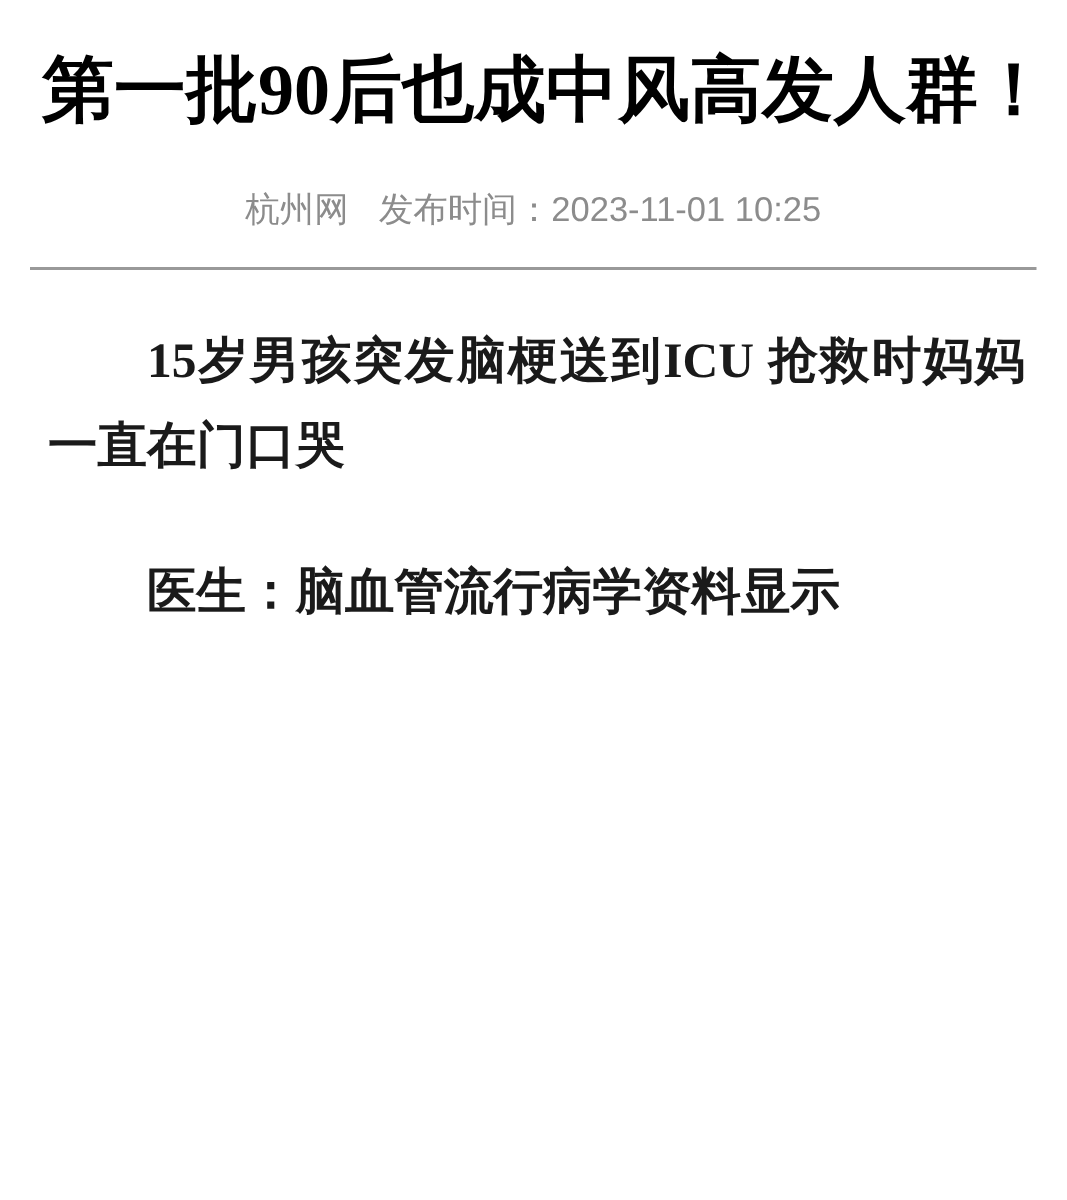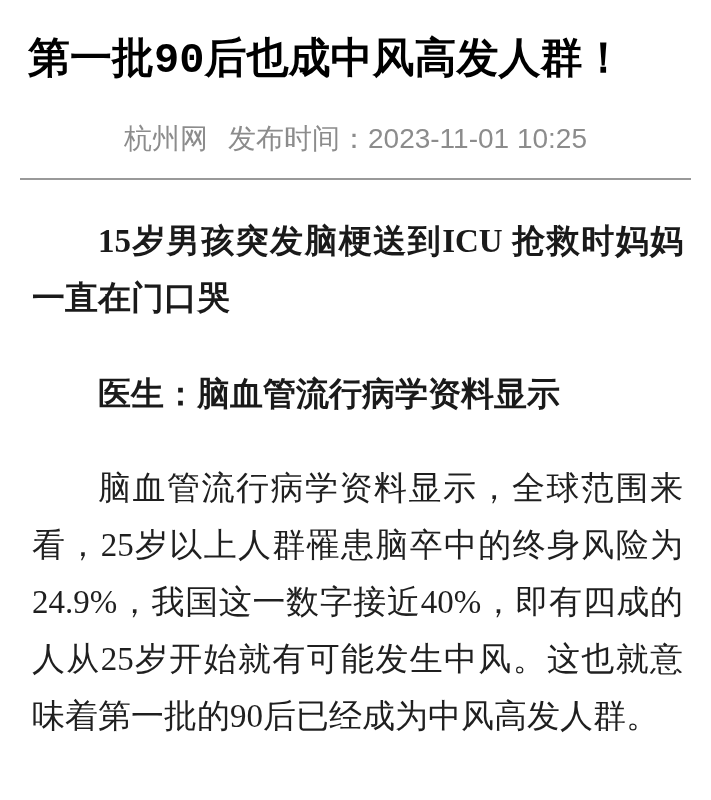--- a/index.html
+++ b/index.html
@@ -16,35 +16,35 @@
     -webkit-font-smoothing: antialiased;
   }
   .page {
     width: 711px;
     height: 800px;
     background: #ffffff;
     box-sizing: border-box;
   }
   .article-title {
     margin: 34px 28px 11px 28px;
-    font-family: Liberation Mono, monospace;
-    font-size: 42px;
+    font-family: Liberation Serif, serif;
+    font-size: 48px;
     line-height: 54px;
     font-weight: bold;
     color: #000000;
     letter-spacing: 0px;
     white-space: nowrap;
   }
   .meta-row {
     margin-top: 36px;
     height: 30px;
     line-height: 30px;
     text-align: center;
     font-family: "Liberation Sans", sans-serif;
-    font-size: 28px;
+    font-size: 23px;
     color: #8c8c8c;
   }
   .meta-row .meta-source {
     margin-right: 20px;
   }
   .divider {
     border: none;
     border-top: 2px solid #999999;
     margin: 24px 20px 0 20px;
     height: 0;
@@ -86,16 +86,15 @@
     <span class="meta-source">杭州网</span><span>发布时间：</span><span>2023-11-01 10:25</span>
   </div>
 
   <hr class="divider">
 
   <div class="article-body">
     <p class="subhead">15岁男孩突发脑梗送到ICU 抢救时妈妈一直在门口哭</p>
 
     <p class="subhead-sans">医生：脑血管流行病学资料显示</p>
 
-    <p class="body-paragraph">脑血管流行病学资料显示，全球范围来看，25岁以上人群罹患脑卒中的终身风险为24.9%，我国这一数字接近40%，即有四成的人从25岁开始就有可能发生中风。这也就意味着第一批的90后已经成为中风高发人群。</p>
   </div>
 
 </div>
 
 </body></html>

